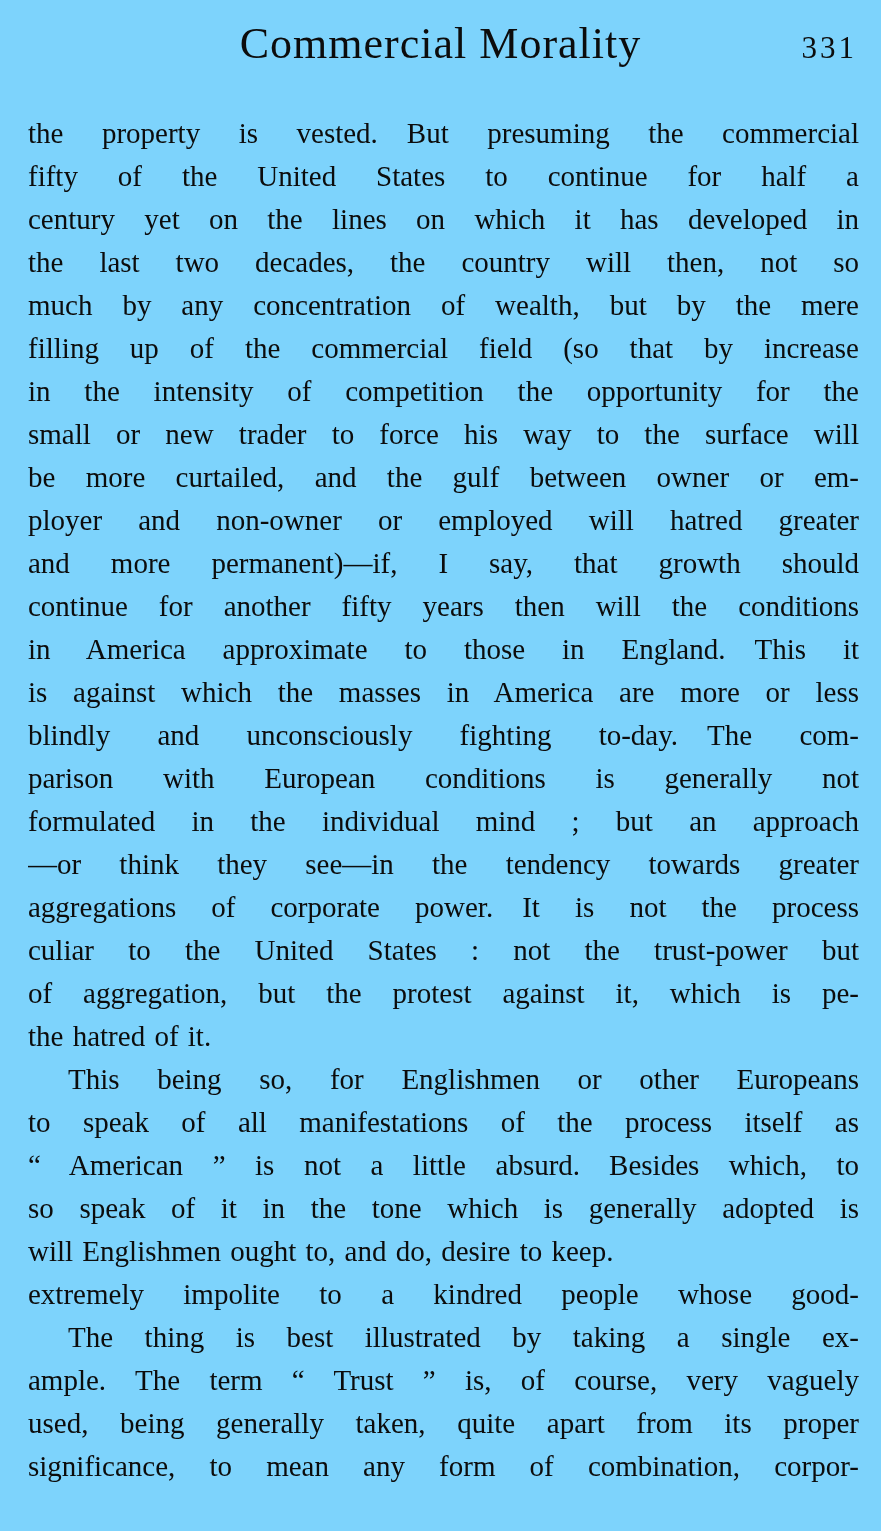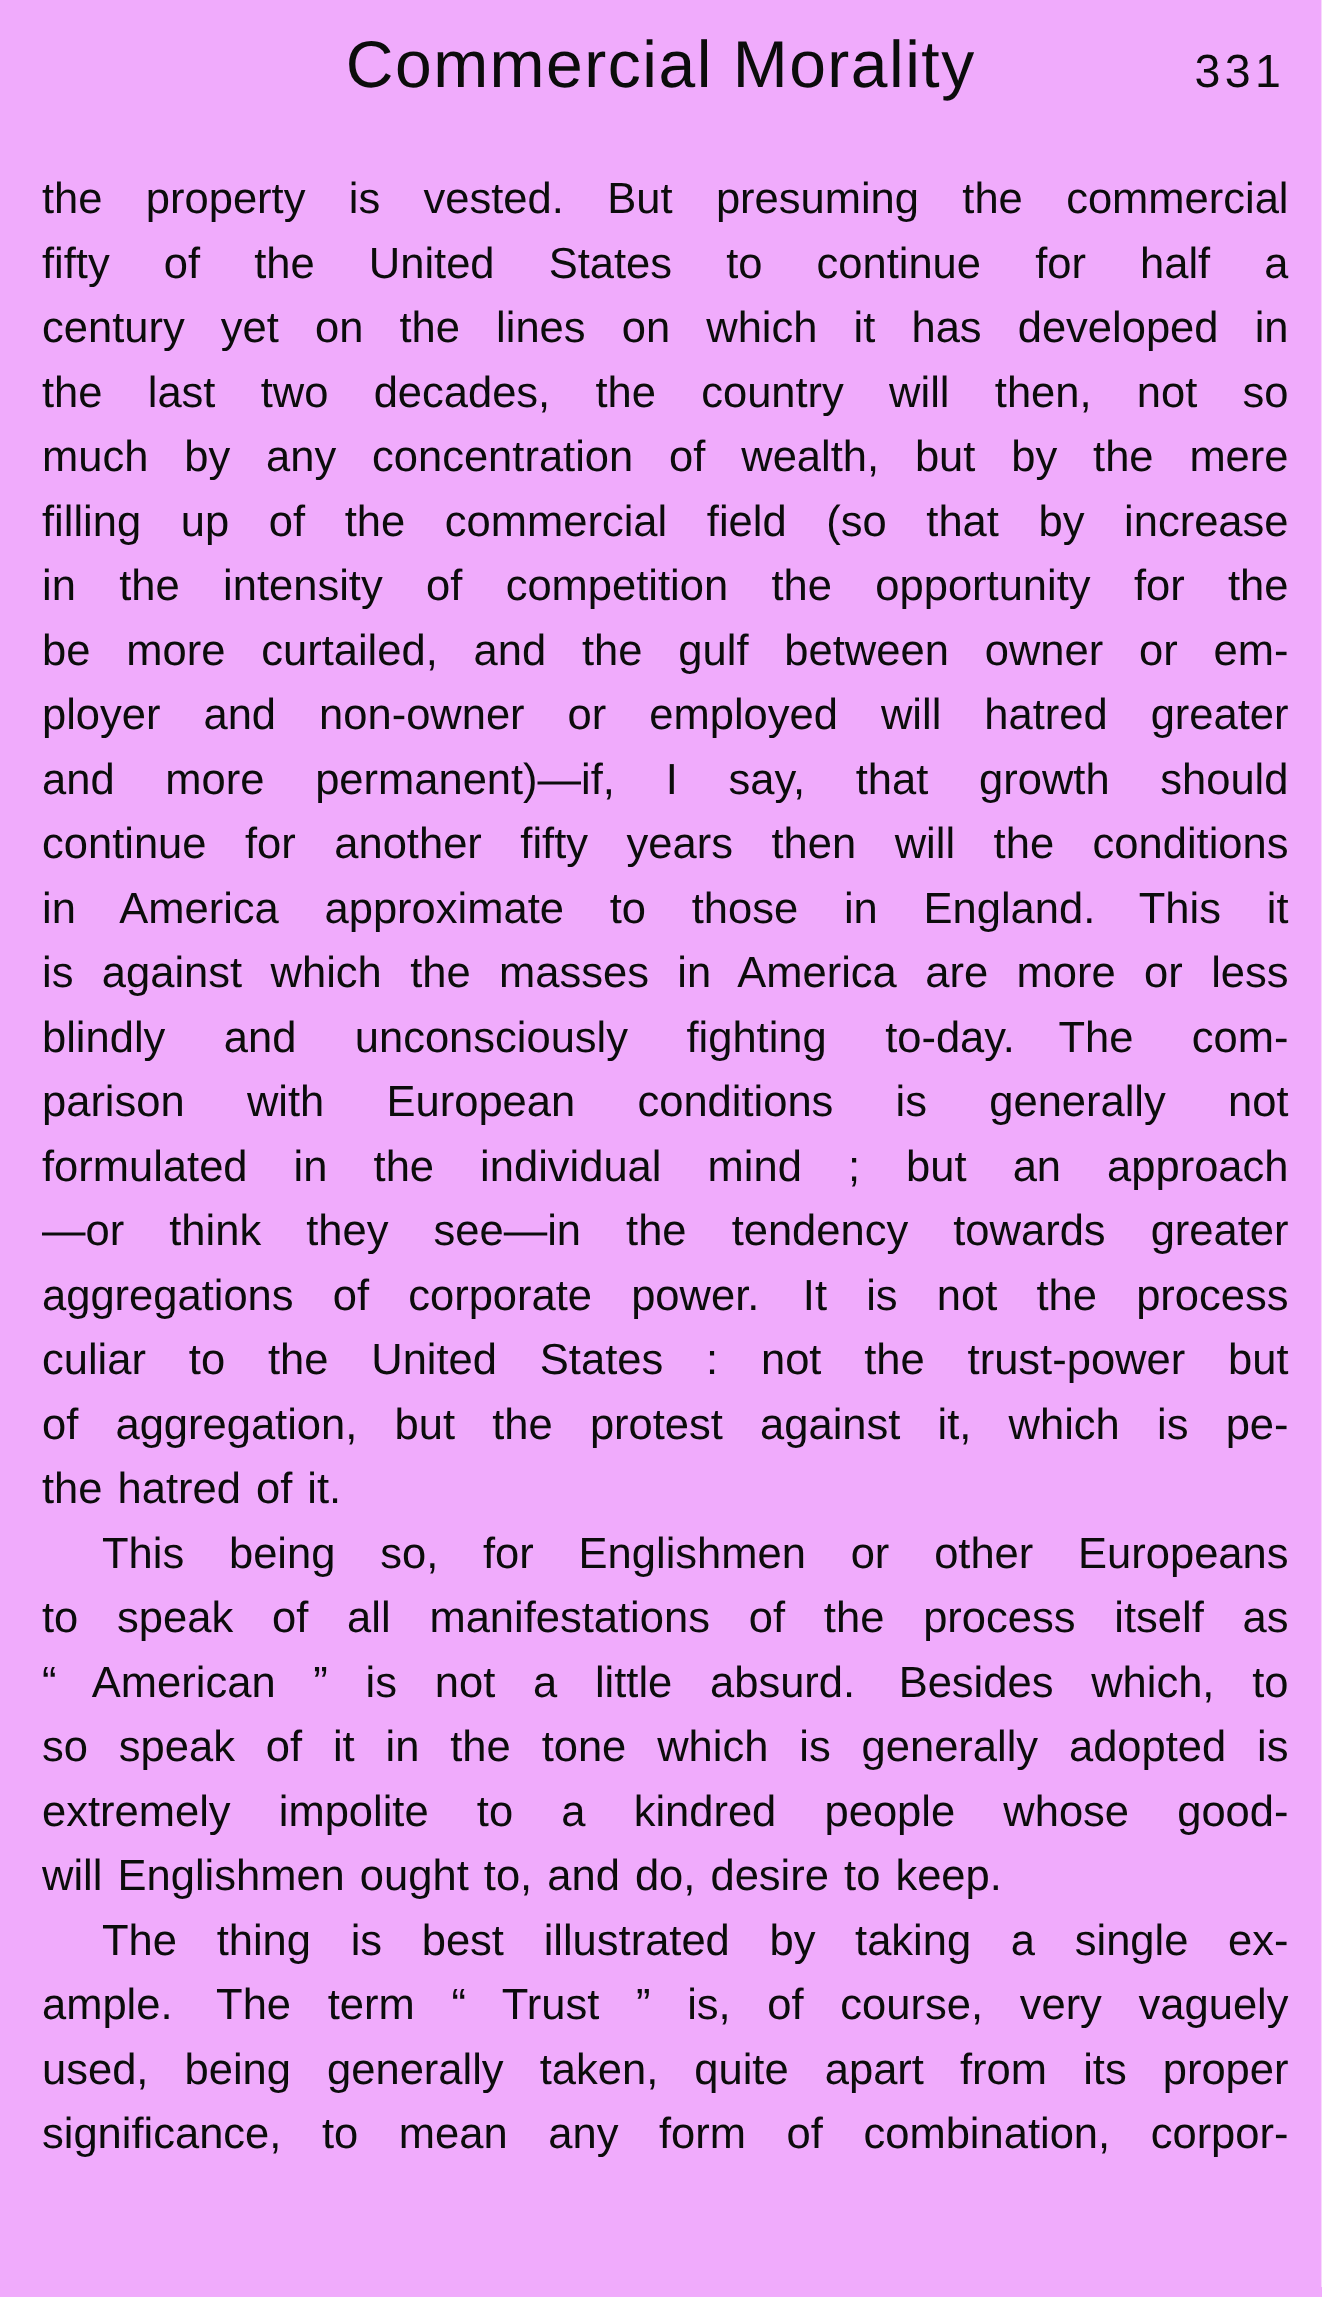--- a/index.html
+++ b/index.html
@@ -4,23 +4,23 @@
 <style>
   html, body {
     margin: 0;
     padding: 0;
     background: #fdfdfb;
   }
   .page {
     position: relative;
     width: 881px;
     height: 1531px;
-    background: #f0abfc;
+    background: #7dd3fc;
     overflow: hidden;
-    font-family: Liberation Sans, sans-serif;
+    font-family: Liberation Serif, serif;
     color: #0c0c0c;
   }
   .running-header {
     position: relative;
     margin-top: 14px;
     height: 66px;
   }
   .running-title {
     text-align: center;
     font-size: 44px;
@@ -71,42 +71,43 @@
   </div>
   <div class="page-body">
       <div class="paragraph">
         <div class="line">the property is vested. But presuming the commercial</div>
         <div class="line">fifty of the United States to continue for half a</div>
         <div class="line">century yet on the lines on which it has developed in</div>
         <div class="line">the last two decades, the country will then, not so</div>
         <div class="line">much by any concentration of wealth, but by the mere</div>
         <div class="line">filling up of the commercial field (so that by increase</div>
         <div class="line">in the intensity of competition the opportunity for the</div>
+        <div class="line">small or new trader to force his way to the surface will</div>
         <div class="line">be more curtailed, and the gulf between owner or em-</div>
         <div class="line">ployer and non-owner or employed will hatred greater</div>
         <div class="line">and more permanent)—if, I say, that growth should</div>
         <div class="line">continue for another fifty years then will the conditions</div>
         <div class="line">in America approximate to those in England. This it</div>
         <div class="line">is against which the masses in America are more or less</div>
         <div class="line">blindly and unconsciously fighting to-day. The com-</div>
         <div class="line">parison with European conditions is generally not</div>
         <div class="line">formulated in the individual mind ; but an approach</div>
         <div class="line">—or think they see—in the tendency towards greater</div>
         <div class="line">aggregations of corporate power. It is not the process</div>
         <div class="line">culiar to the United States : not the trust-power but</div>
         <div class="line">of aggregation, but the protest against it, which is pe-</div>
         <div class="line para-end">the hatred of it.</div>
       </div>
       <div class="paragraph">
         <div class="line indent">This being so, for Englishmen or other Europeans</div>
         <div class="line">to speak of all manifestations of the process itself as</div>
         <div class="line">“ American ” is not a little absurd. Besides which, to</div>
         <div class="line">so speak of it in the tone which is generally adopted is</div>
+        <div class="line para-end">will Englishmen ought to, and do, desire to keep.</div>
         <div class="line">extremely impolite to a kindred people whose good-</div>
-        <div class="line para-end">will Englishmen ought to, and do, desire to keep.</div>
       </div>
       <div class="paragraph">
         <div class="line indent">The thing is best illustrated by taking a single ex-</div>
         <div class="line">ample. The term “ Trust ” is, of course, very vaguely</div>
         <div class="line">used, being generally taken, quite apart from its proper</div>
         <div class="line">significance, to mean any form of combination, corpor-</div>
       </div>
     </div>
 </div>
 

